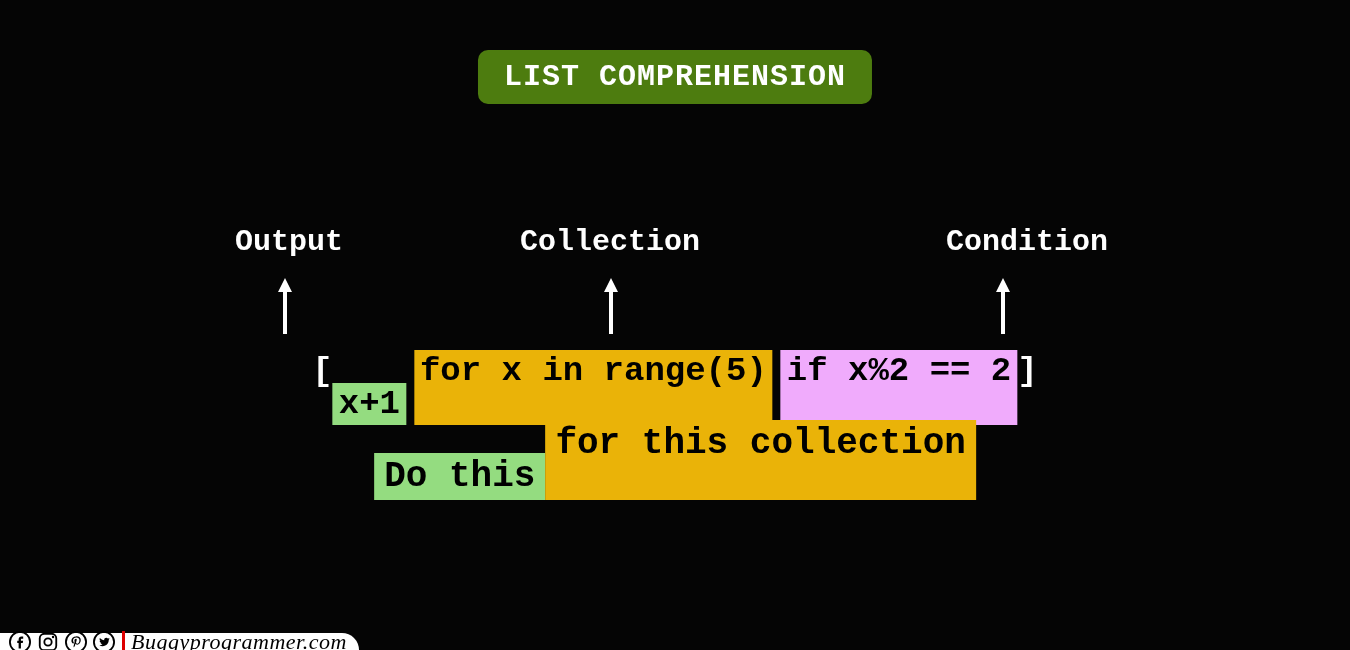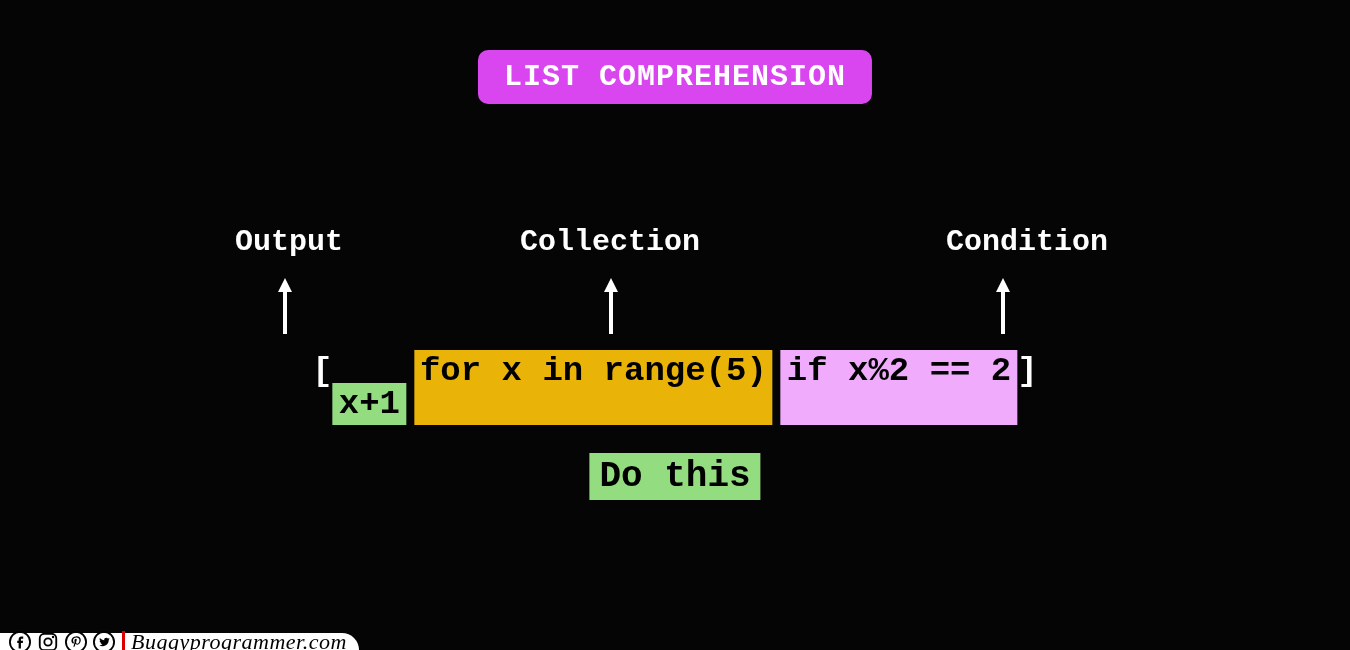--- a/index.html
+++ b/index.html
@@ -10,21 +10,21 @@
     font-family: 'Consolas', 'Monaco', 'Courier New', monospace;
     font-weight: bold;
     position: relative;
     overflow: hidden;
   }
   .title-badge {
     position: absolute;
     top: 50px;
     left: 50%;
     transform: translateX(-50%);
-    background: #d946ef;
+    background: #4d7c0f;
     color: #fff;
     font-size: 30px;
     font-weight: 900;
     letter-spacing: 1px;
     padding: 10px 26px;
     border-radius: 10px;
     font-family: 'Consolas','Monaco','Courier New',monospace;
   }
   .labels-row {
     position: absolute;
@@ -153,20 +153,21 @@
   <span class="seg seg-green">x+1</span>
   <span class="gap"></span>
   <span class="seg seg-pink">for x in range(5)</span>
   <span class="gap"></span>
   <span class="seg seg-blue">if x%2 == 2</span>
   <span class="bracket">]</span>
 </div>
 
 <div class="desc-row">
   <span class="desc seg-green">Do this</span>
+  <span class="desc seg-pink"> for this collection </span>
 </div>
 
 <div class="footer">
   <span class="ico">
     <svg viewBox="0 0 24 24">
         <circle cx="12" cy="12" r="11" fill="none" stroke="#000" stroke-width="2"></circle>
         <path d="M13.5 8.5h2V6h-2c-1.7 0-3 1.3-3 3v1.5H9V13h1.5v6h2.5v-6h2l.4-2.5h-2.4V9c0-.3.2-.5.5-.5z" fill="#000"></path>
       </svg>
   </span>
   <span class="ico">

